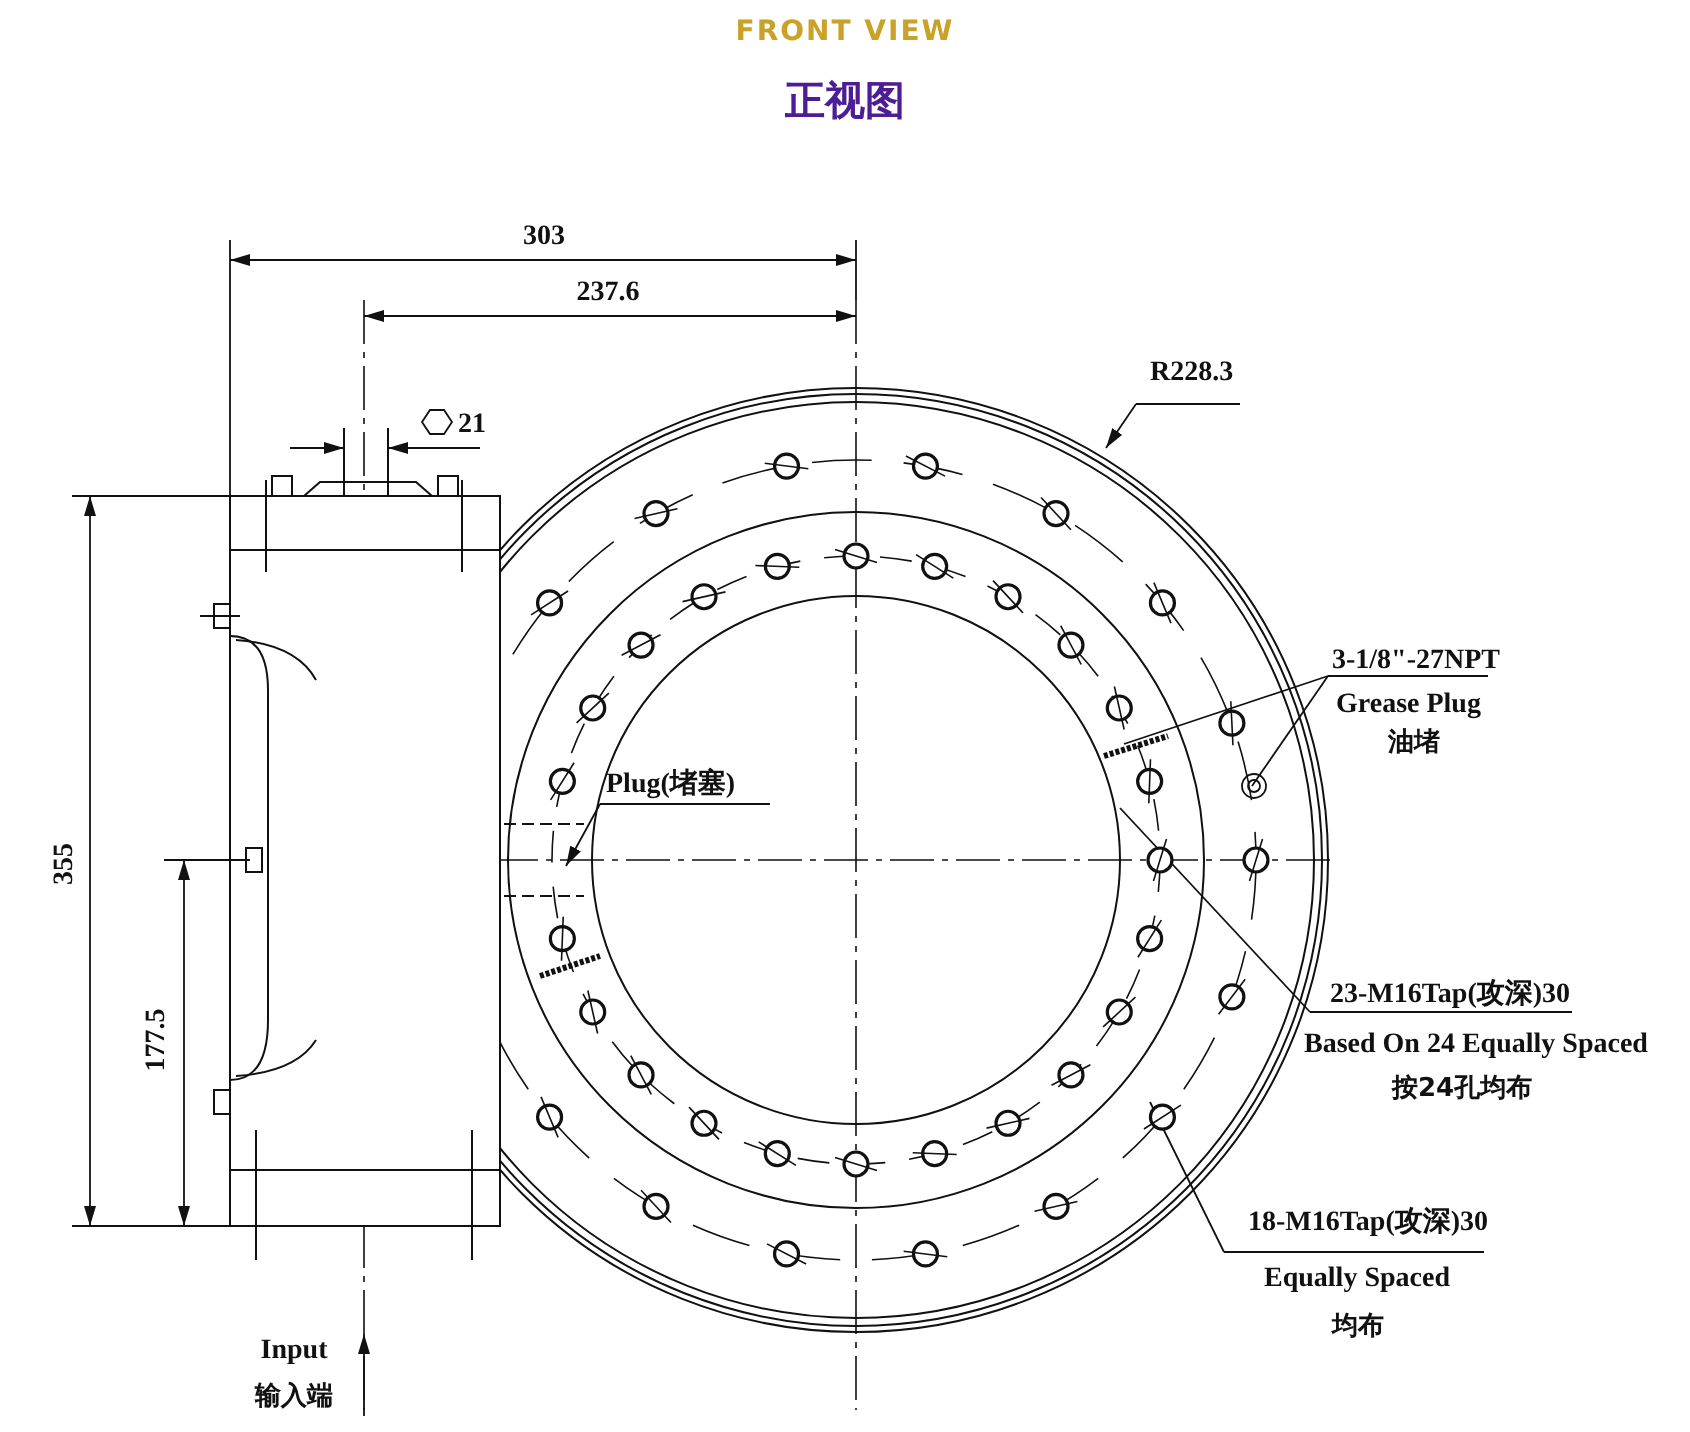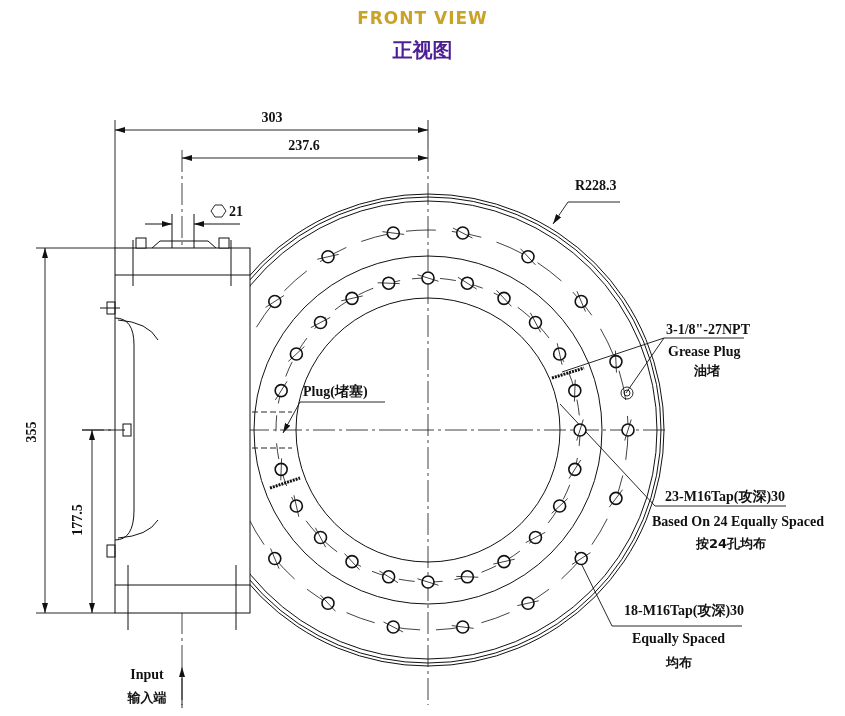--- a/index.html
+++ b/index.html
@@ -1,17 +1,17 @@
 <!DOCTYPE html>
 <html><head>
 <meta charset="utf-8">
 <style>
   html, body { margin:0; padding:0; background:#ffffff; }
   body { width:845px; height:716px; position:relative; overflow:hidden; font-family:"Liberation Serif", serif; }
-  .title-en { position:absolute; left:0; width:845px; top:8px; text-align:center; color:#c9a227; font-family:"DejaVu Sans", sans-serif; font-weight:bold; font-size:17px; letter-spacing:1px; }
+  .title-en { position:absolute; left:0; width:845px; top:8px; text-align:center; color:#c9a227; font-family:"DejaVu Sans", sans-serif; font-weight:bold; font-size:14px; letter-spacing:1px; }
   .title-zh { position:absolute; left:0; width:845px; top:37px; text-align:center; color:#4c1d95; font-family:"DejaVu Sans", sans-serif; font-weight:bold; font-size:20px; }
   svg { position:absolute; left:0; top:0; }
   .lbl { font-family:"Liberation Serif", serif; font-weight:bold; fill:#111; }
   .zh { font-family:"DejaVu Sans", sans-serif; font-weight:bold; fill:#111; }
 </style>
 </head>
 <body>
 
 <div class="title-en">FRONT VIEW</div>
 <div class="title-zh">正视图</div>

